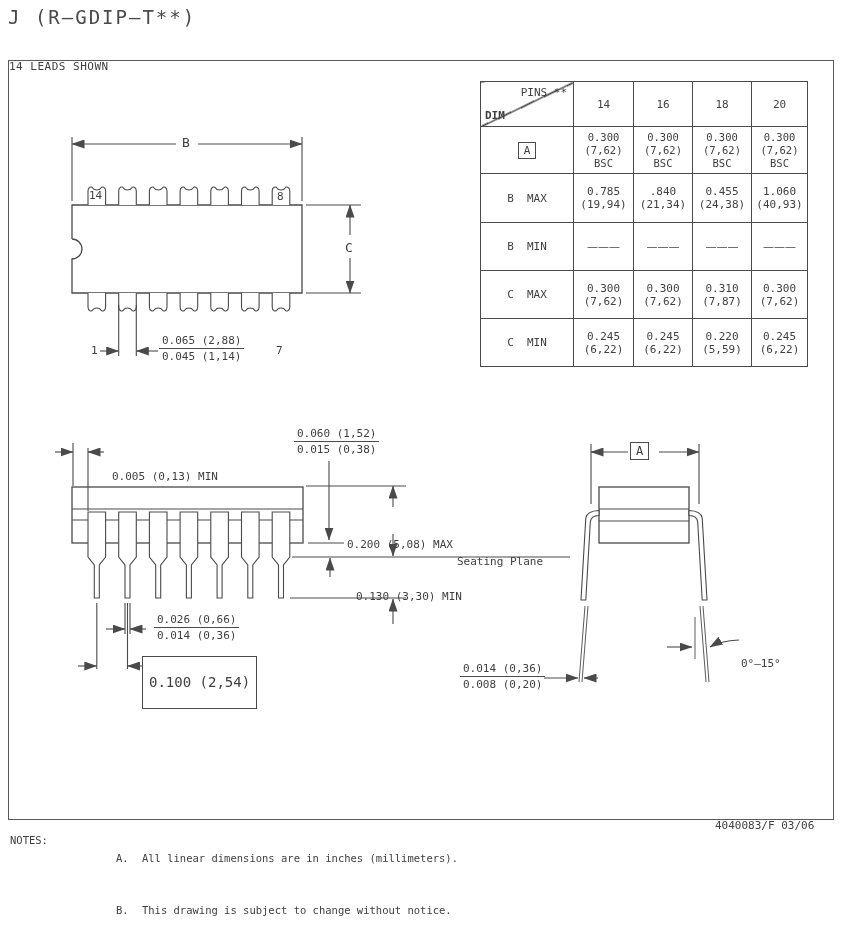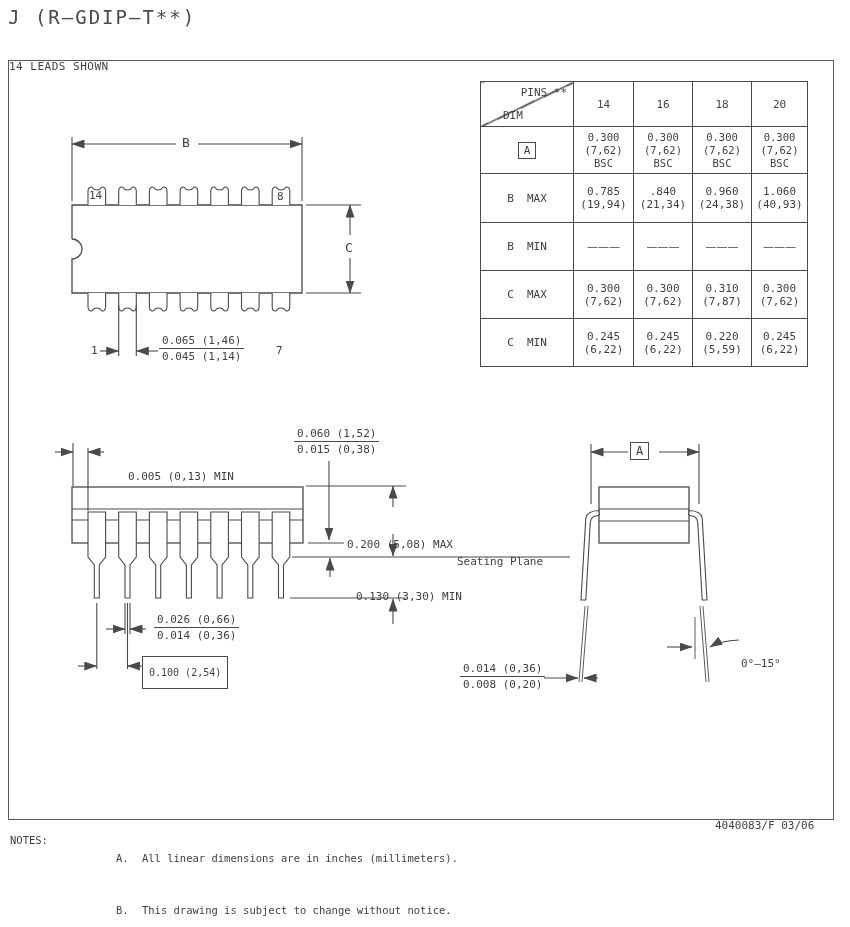--- a/index.html
+++ b/index.html
@@ -19,29 +19,29 @@
   .boxed{border:1.2px solid #4a4a4a;padding:1px 5px;}
   
   #dim-table{position:absolute;left:480px;top:81px;border-collapse:collapse;background:#fff;
              font-size:11px;color:#3f3f3f;table-layout:fixed;}
   #dim-table td,#dim-table th{border:1.3px solid #4a4a4a;text-align:center;vertical-align:middle;
              font-weight:normal;white-space:pre-line;line-height:13px;padding:0;}
   #dim-table .corner{position:relative;
      background-image:linear-gradient(to bottom right,transparent calc(50% - 0.8px),
         #4a4a4a calc(50% - 0.8px),#4a4a4a calc(50% + 0.8px),transparent calc(50% + 0.8px));}
   .corner .pins{position:absolute;top:4px;right:6px;white-space:pre;}
-  .corner .dim{position:absolute;bottom:4px;left:22px;}
+  .corner .dim{position:absolute;bottom:4px;left:4px;font-weight:bold;}
   .dashcell{font-family:"DejaVu Sans",sans-serif;letter-spacing:0;}
   
   #notes{position:absolute;left:10px;top:832px;width:832px;font-size:10.5px;line-height:17.5px;}
   #notes .nlabel{position:absolute;left:0;top:0;white-space:pre;}
   .nrow{margin-left:68px;white-space:pre;}
   .nletter{display:inline-block;width:26px;}
-  .pitch-box{position:absolute;border:1.2px solid #4a4a4a;font-size:10px;line-height:15px;
-             padding:8px 6px;white-space:pre;background:#fff;}
+  .pitch-box{position:absolute;border:1.2px solid #4a4a4a;font-size:14px;line-height:15px;
+             padding:18px 6px;white-space:pre;background:#fff;}
   .a-box{position:absolute;border:1.2px solid #4a4a4a;font-size:12px;line-height:16px;
          padding:0 5px;background:#fff;}
 </style>
 </head>
 <body>
 
 <div id="page">
 
   <div class="abs t19" style="left:8px;top:6px;">J (R–GDIP–T**)</div>
   <div class="abs t11" style="left:9px;top:36px;letter-spacing:0.5px;">14 LEADS SHOWN</div>
@@ -203,21 +203,21 @@
       <td style="font-size:10.5px">0.300
 (7,62)
 BSC</td>
     </tr>
     <tr style="height:49px">
       <td style="white-space:pre">B  MAX</td>
       <td>0.785
 (19,94)</td>
       <td>.840
 (21,34)</td>
-      <td>0.960
+      <td>0.455
 (24,38)</td>
       <td>1.060
 (40,93)</td>
     </tr>
     <tr style="height:48px">
       <td style="white-space:pre">B  MIN</td>
       <td class="dashcell">———</td>
       <td class="dashcell">———</td>
       <td class="dashcell">———</td>
       <td class="dashcell">———</td>
@@ -247,25 +247,25 @@
   </tbody>
     </table>
 
   <div class="abs t13" style="left:182px;top:135px;">B</div>
   <div class="abs t13" style="left:345px;top:240px;">C</div>
   <div class="abs t11" style="left:89px;top:165px;">14</div>
   <div class="abs t11" style="left:277px;top:166px;">8</div>
   <div class="abs t11" style="left:91px;top:320px;">1</div>
   <div class="abs t11" style="left:276px;top:320px;">7</div>
   <div class="frac" style="left:159px;top:334px;">
-    <span class="ftop">0.065 (1,46)</span>
+    <span class="ftop">0.065 (2,88)</span>
     <span class="fbot">0.045 (1,14)</span>
   </div>
 
-  <div class="abs t11" style="left:128px;top:446px;">0.005 (0,13) MIN</div>
+  <div class="abs t11" style="left:112px;top:446px;">0.005 (0,13) MIN</div>
   <div class="frac" style="left:294px;top:427px;">
     <span class="ftop">0.060 (1,52)</span>
     <span class="fbot">0.015 (0,38)</span>
   </div>
   <div class="abs t11" style="left:347px;top:514px;">0.200 (5,08) MAX</div>
   <div class="abs t11" style="left:457px;top:531px;">Seating Plane</div>
   <div class="abs t11" style="left:356px;top:566px;">0.130 (3,30) MIN</div>
   <div class="frac" style="left:154px;top:613px;">
     <span class="ftop">0.026 (0,66)</span>
     <span class="fbot">0.014 (0,36)</span>

